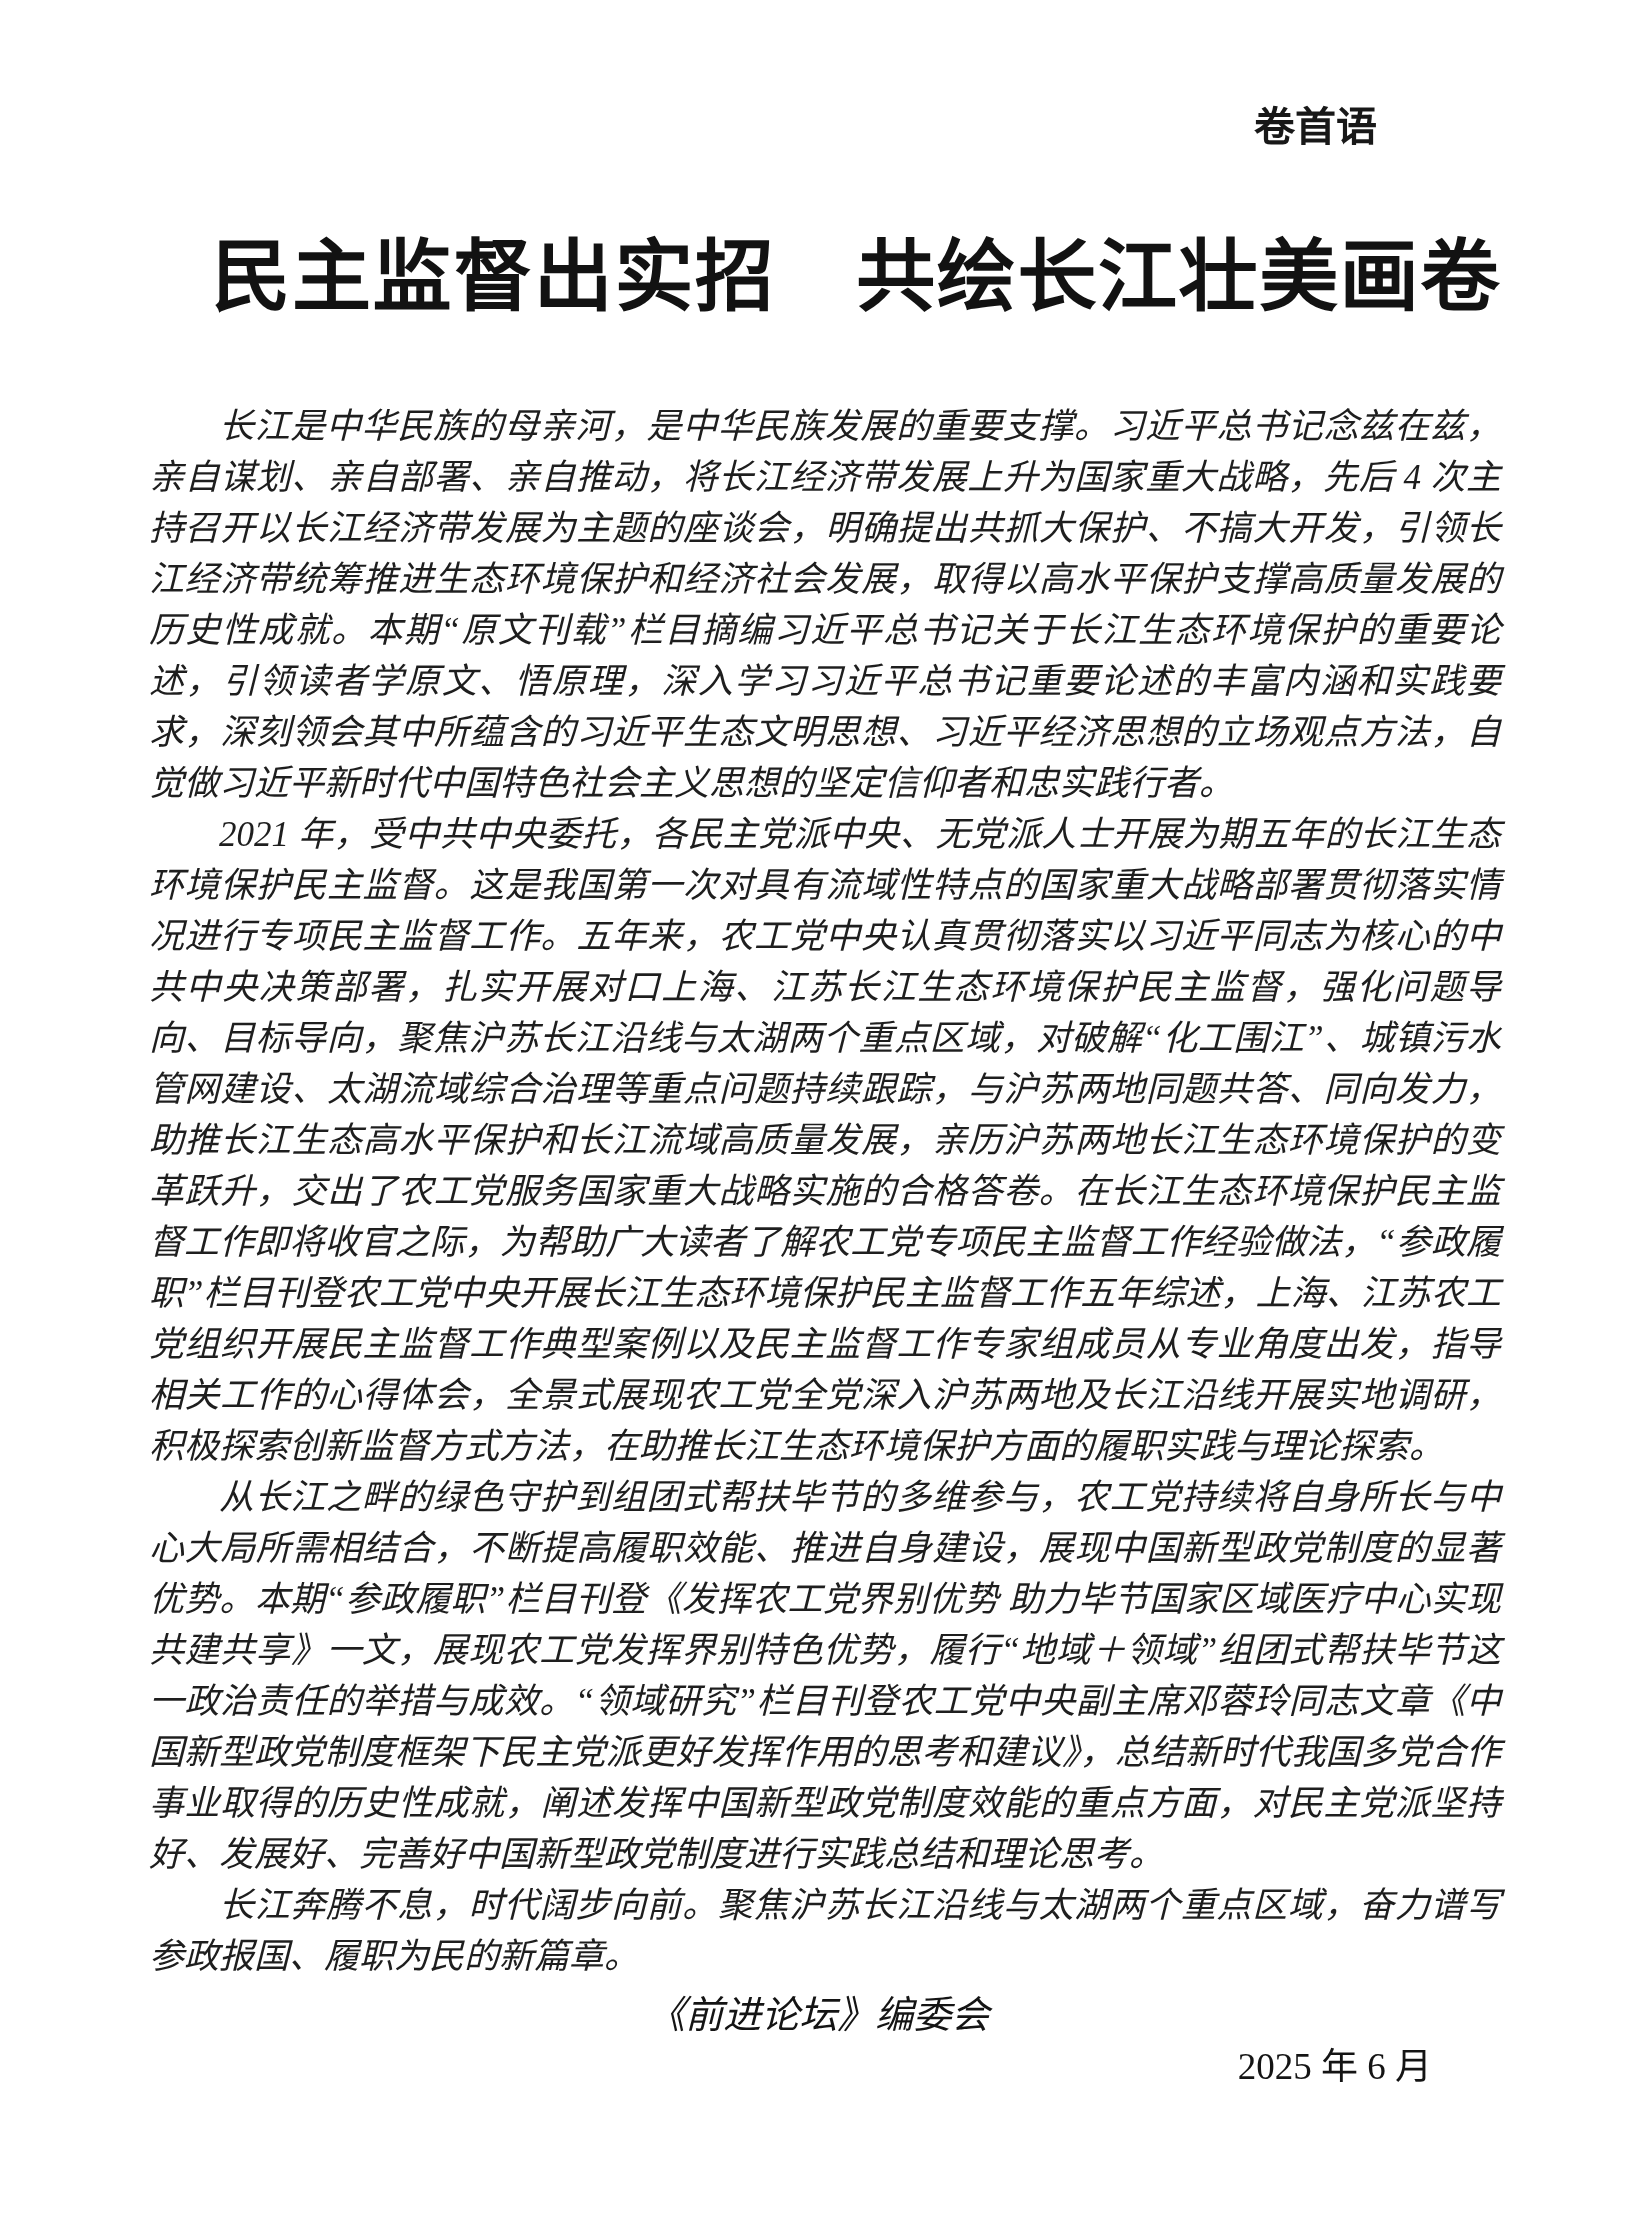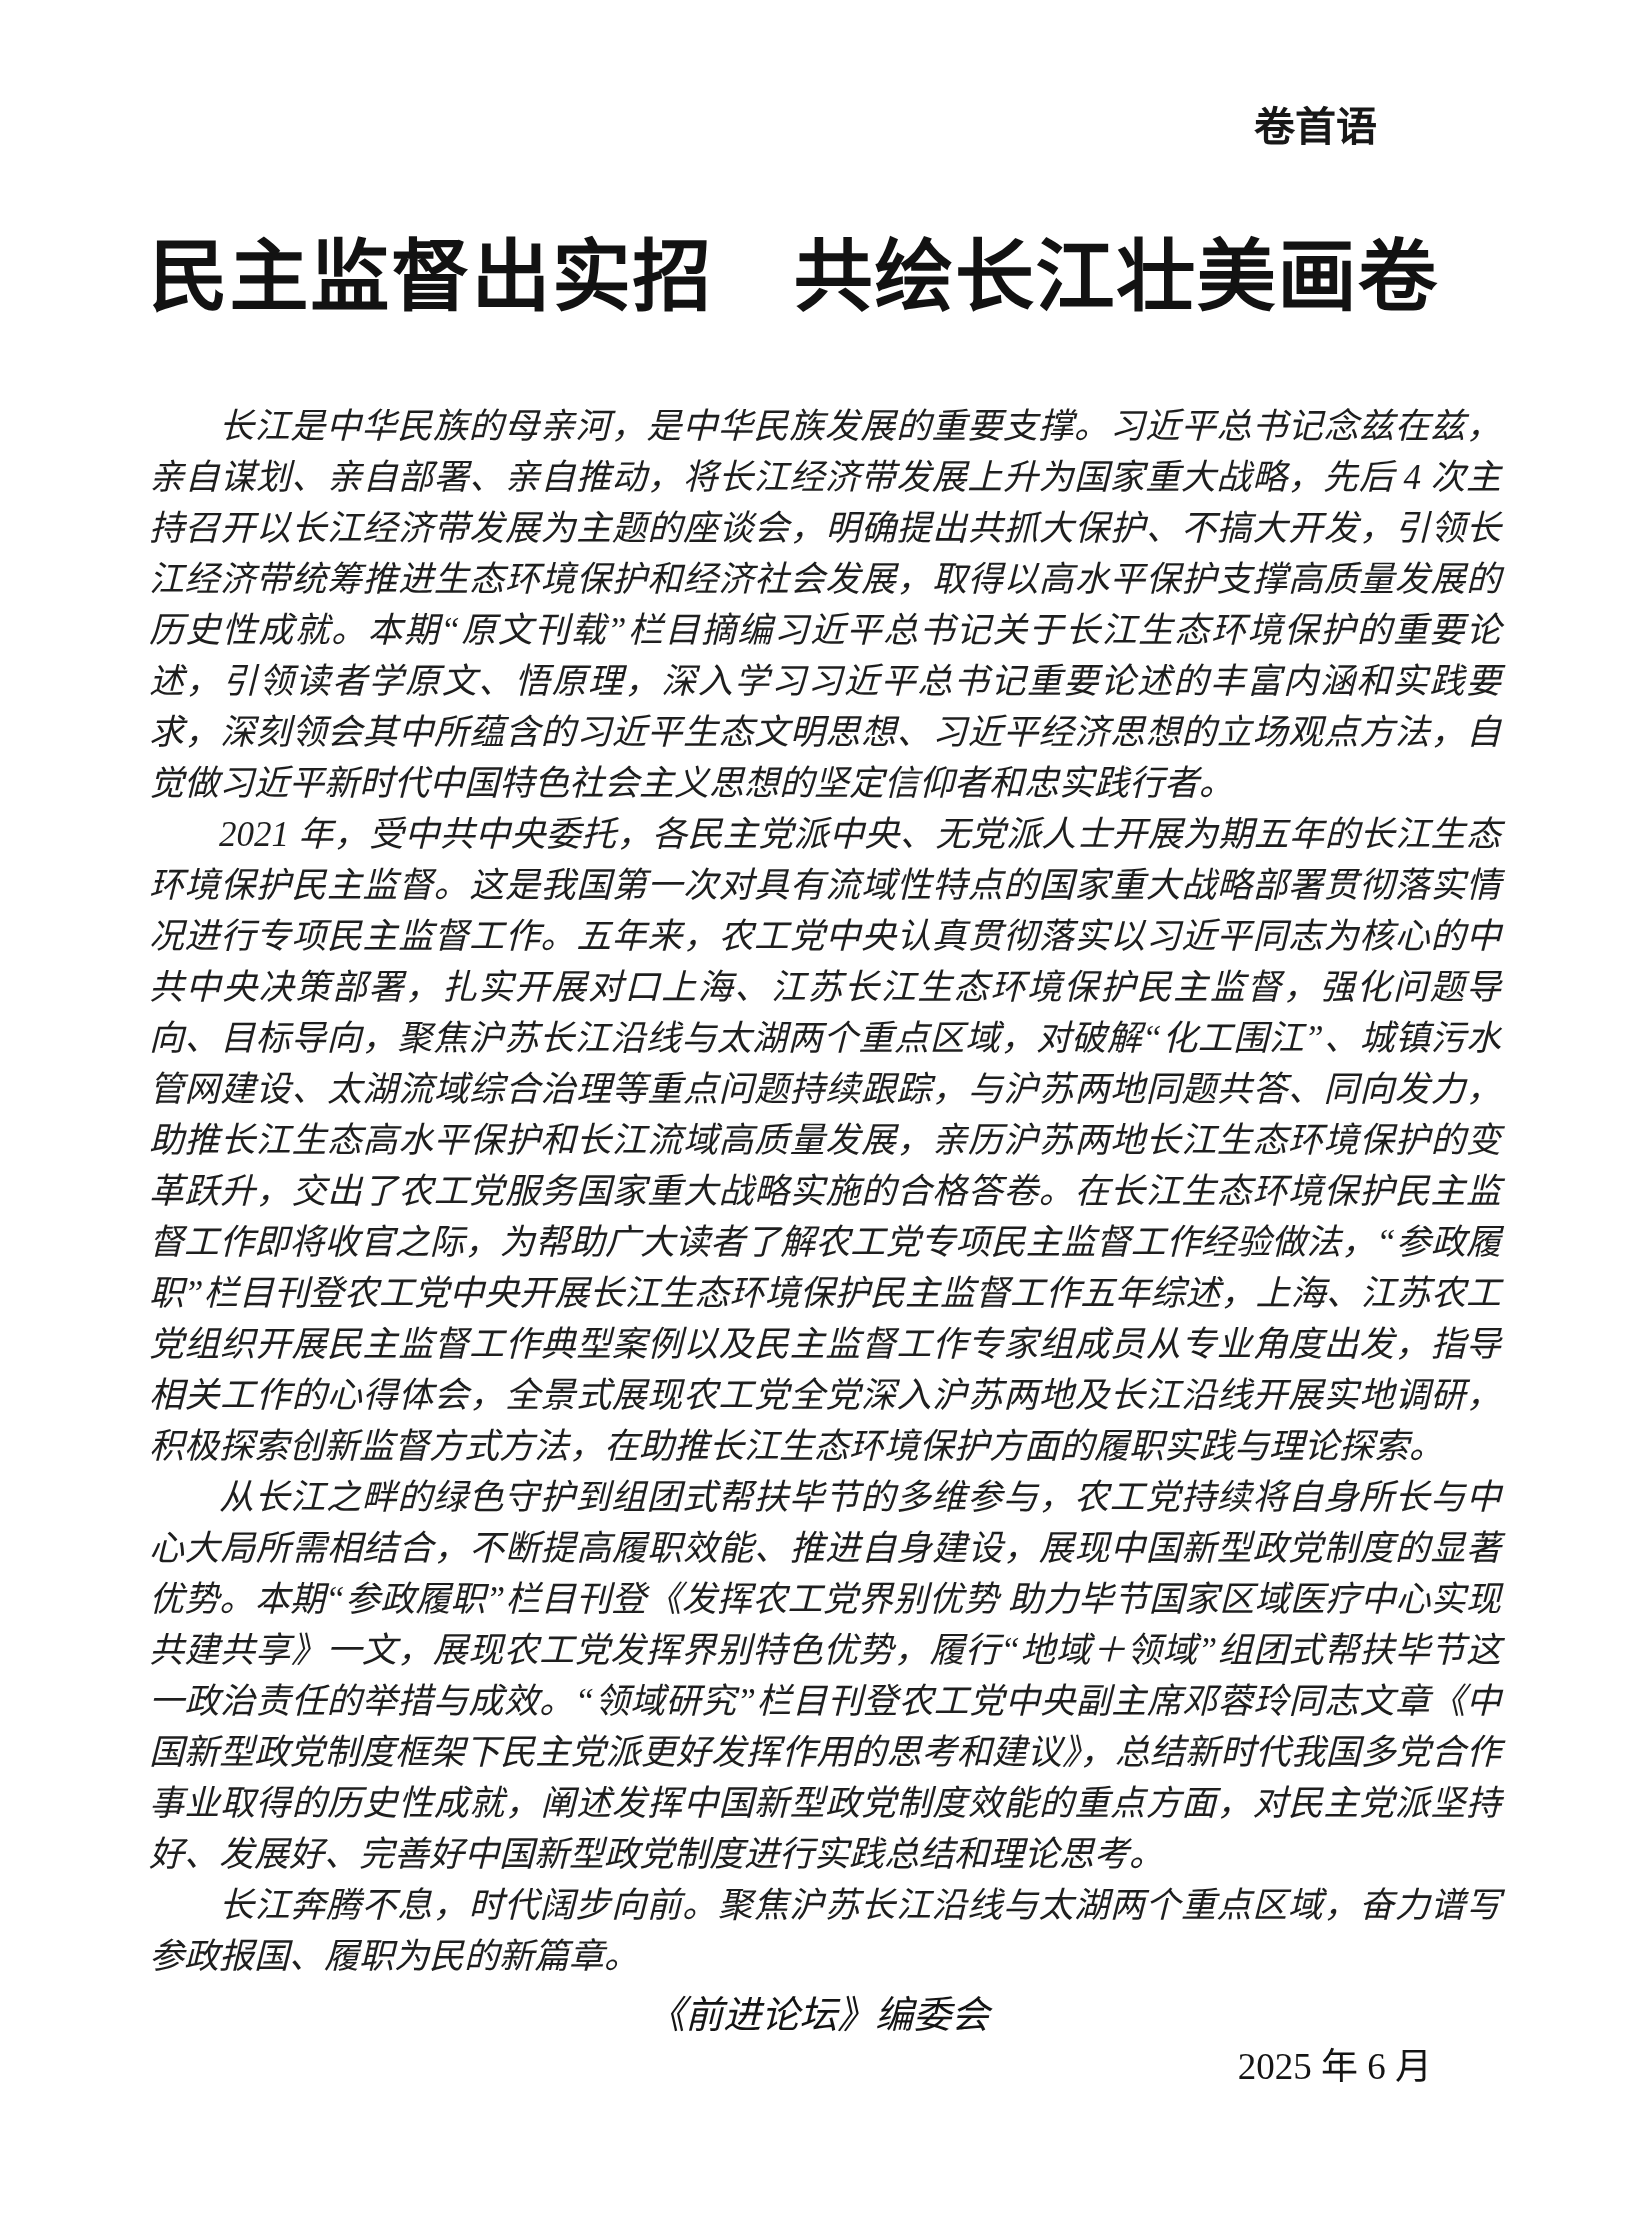--- a/index.html
+++ b/index.html
@@ -25,21 +25,21 @@
     font-size: 41px;
     line-height: 1;
     color: #181818;
   }
   .title {
     position: absolute;
     top: 233px;
     left: 149px;
     width: 1352px;
     margin: 0;
-    text-align: left;
+    text-align: right;
     font-size: 79px;
     line-height: 1.15;
     font-weight: 700;
     letter-spacing: 1.6px;
     white-space: nowrap;
     color: #121212;
   }
   .body {
     position: absolute;
     top: 401px;

